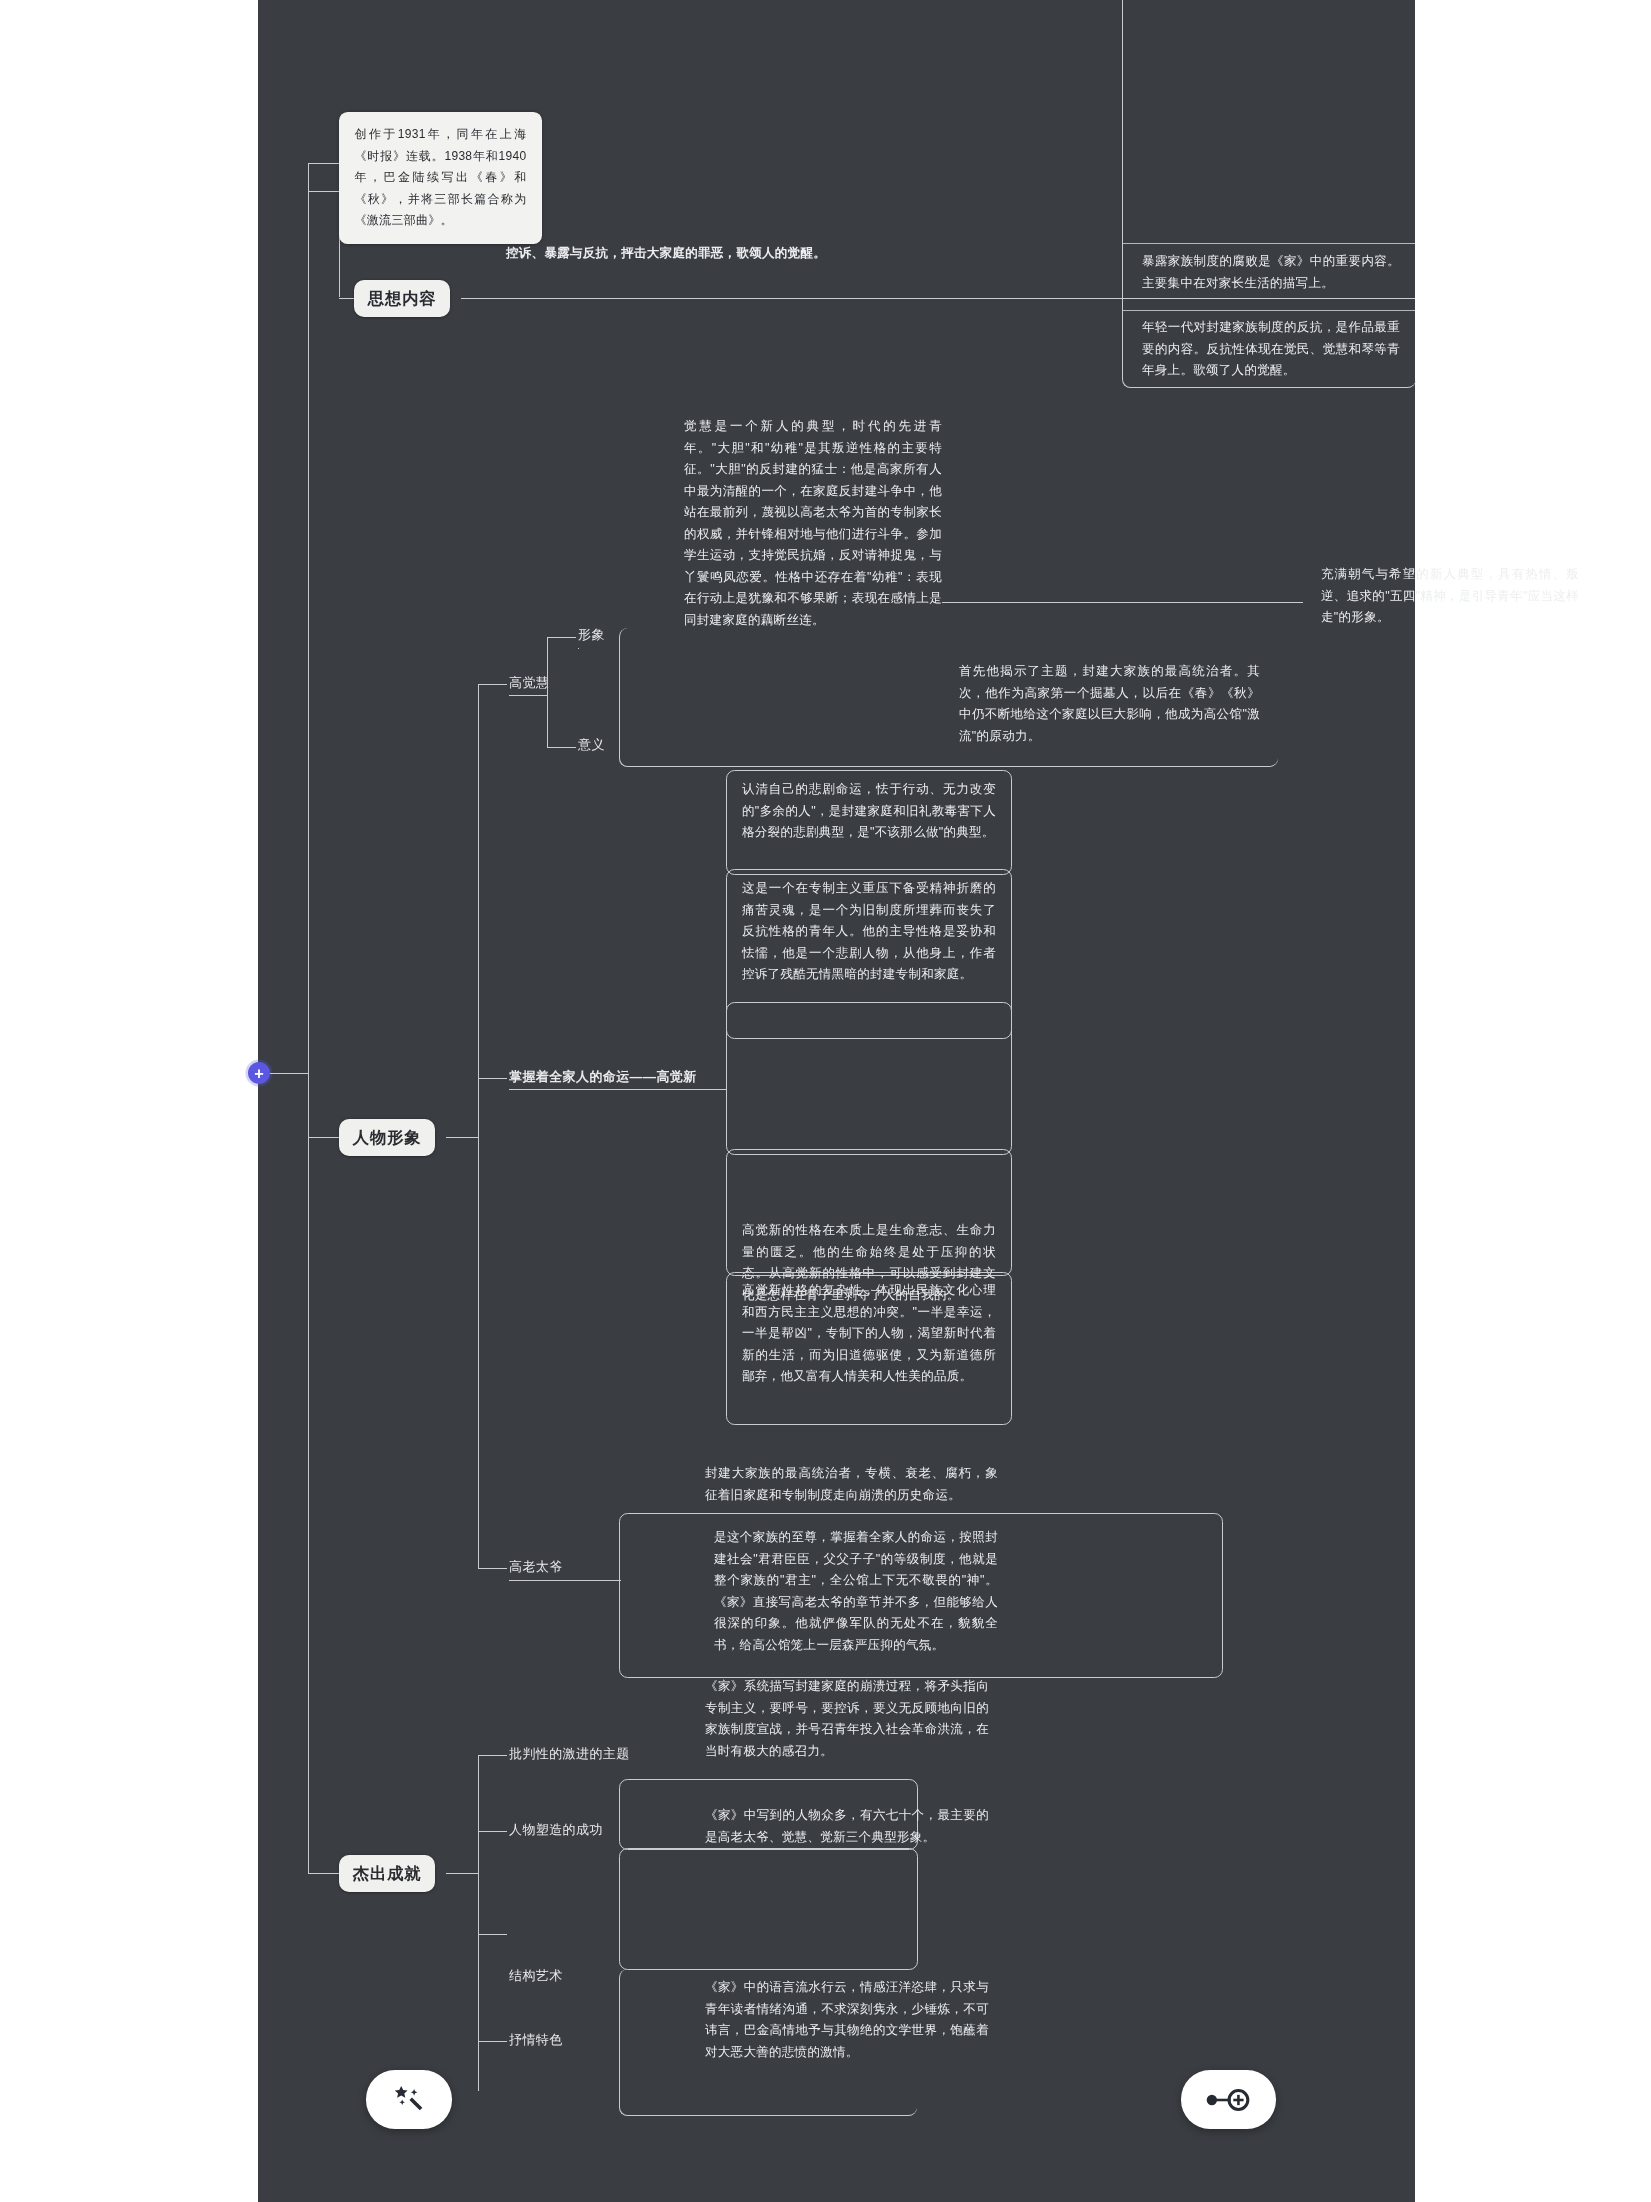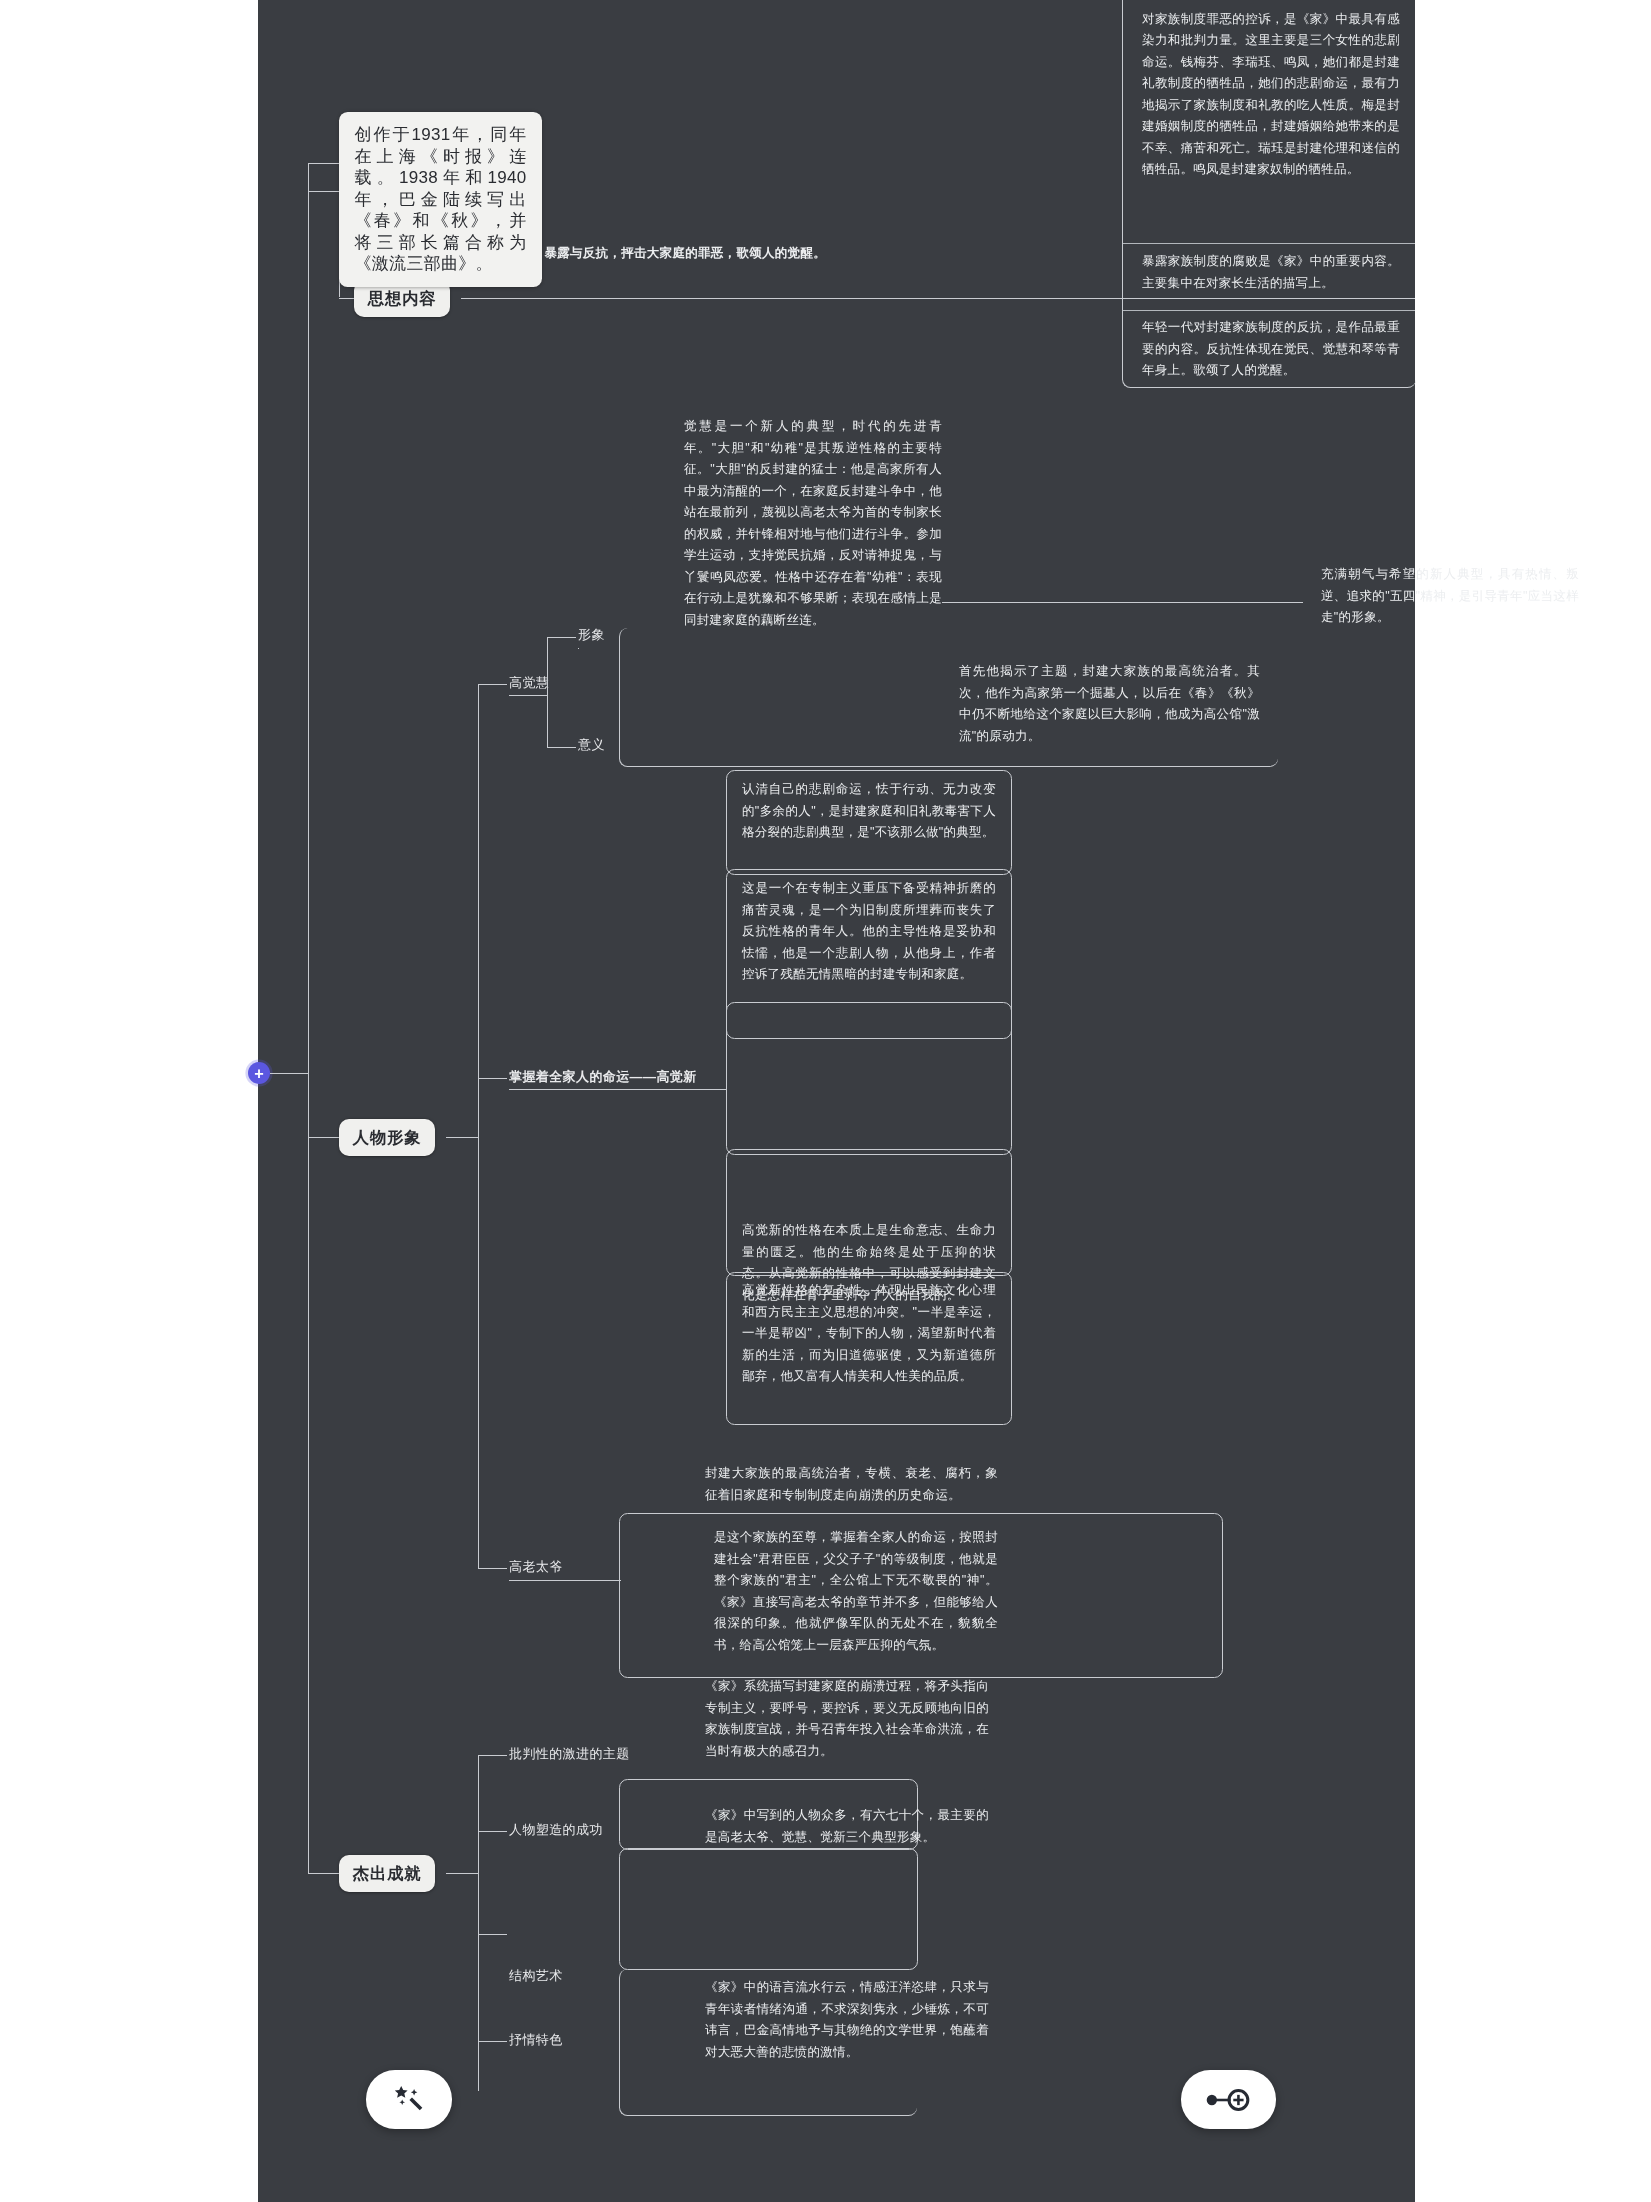--- a/index.html
+++ b/index.html
@@ -46,21 +46,21 @@
   
   .fab{
     position:absolute;background:#ffffff;border-radius:29px;
     display:flex;align-items:center;justify-content:center;
     box-shadow:0 2.6px 8.6px rgba(0,0,0,.3);
   }
   .fab svg{display:block;}
   
   .note-card{
     position:absolute;background:#f2f2f0;color:#2a2c31;border-radius:8.6px;
-    padding:12px 15.5px;font-size:17px;line-height:21.5px;letter-spacing:0.3px;
+    padding:12px 15.5px;font-size:12px;line-height:21.5px;letter-spacing:0.3px;
     box-shadow:0 0.9px 3.4px rgba(0,0,0,.3);text-align:justify;
   }
 </style>
 </head>
 <body>
 
 <div id="canvas">
   <div id="board">
 
     <div id="root-plus" style="left:-10.3px;top:1062px;">+</div>
@@ -75,21 +75,20 @@
     <div class="ln lnh" style="left:81px;top:298px;width:15.5px;"></div>
 
     <div class="node-pill" style="left:96px;top:280px;">思想内容</div>
 
     <div class="ln lnh" style="left:203px;top:298px;width:954px;"></div>
 
     <div class="para bold" style="left:248px;top:243px;width:417px;">控诉、暴露与反抗，抨击大家庭的罪恶，歌颂人的觉醒。</div>
 
     <div class="grp no-top" style="left:864px;top:-17px;width:293px;height:404px;border-right:none;"></div>
 
-    <div class="para" style="left:884px;top:8.6px;width:258px;">对家族制度罪恶的控诉，是《家》中最具有感染力和批判力量。这里主要是三个女性的悲剧命运。钱梅芬、李瑞珏、鸣凤，她们都是封建礼教制度的牺牲品，她们的悲剧命运，最有力地揭示了家族制度和礼教的吃人性质。梅是封建婚姻制度的牺牲品，封建婚姻给她带来的是不幸、痛苦和死亡。瑞珏是封建伦理和迷信的牺牲品。鸣凤是封建家奴制的牺牲品。</div>
     <div class="underline" style="left:864px;top:243px;width:293px;"></div>
     <div class="para" style="left:884px;top:251px;width:258px;">暴露家族制度的腐败是《家》中的重要内容。主要集中在对家长生活的描写上。</div>
     <div class="underline" style="left:864px;top:310px;width:293px;"></div>
     <div class="para" style="left:884px;top:317px;width:258px;">年轻一代对封建家族制度的反抗，是作品最重要的内容。反抗性体现在觉民、觉慧和琴等青年身上。歌颂了人的觉醒。</div>
 
     <div class="ln lnh" style="left:50px;top:1137px;width:31px;"></div>
     <div class="node-pill" style="left:81px;top:1119px;">人物形象</div>
     <div class="ln lnh" style="left:188px;top:1137px;width:33px;"></div>
     <div class="ln lnv" style="left:220px;top:684px;height:884px;"></div>
 

